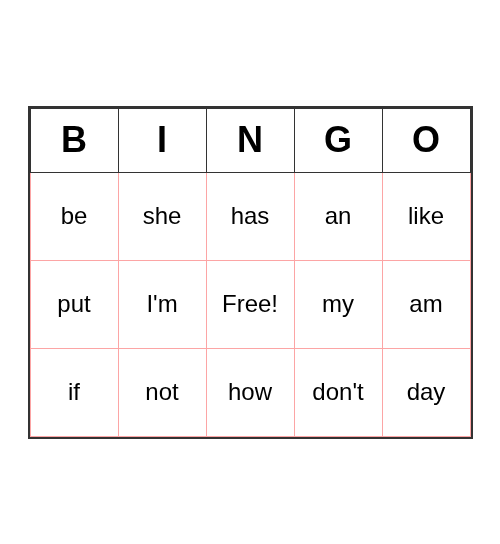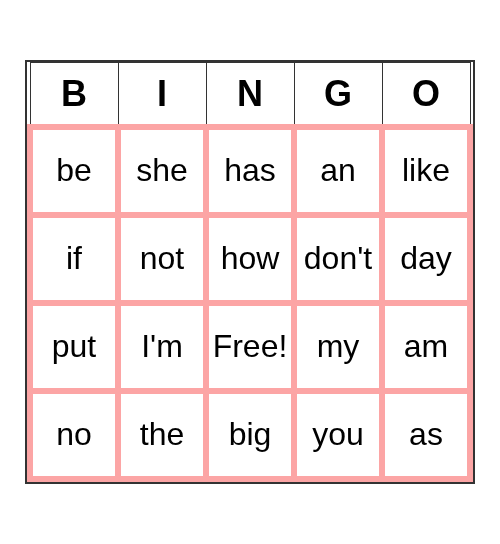--- a/index.html
+++ b/index.html
@@ -22,26 +22,26 @@
       border: 2px solid #333;
       display: inline-block;
     }
 
     .bingo-table {
       border-collapse: collapse;
     }
 
     .bingo-table td,
     .bingo-table th {
-      border: 6px solid #fca5a5;
+      border: 1px solid #fca5a5;
       width: 88px;
       height: 88px;
       text-align: center;
       vertical-align: middle;
-      font-size: 32px;
+      font-size: 24px;
     }
 
     .bingo-table th {
       font-size: 36px;
       font-weight: bold;
       height: 64px;
       border: 1px solid #333;
     }
   </style>
 </head>
@@ -60,35 +60,28 @@
     </thead>
     <tbody id="bingo-body">
     <tr>
           <td>be</td>
           <td>she</td>
           <td>has</td>
           <td>an</td>
           <td>like</td>
         </tr>
         <tr>
-          <td>if</td>
-          <td>not</td>
-          <td>how</td>
-          <td>don't</td>
-          <td>day</td>
-        </tr>
-        <tr>
           <td>put</td>
           <td>I'm</td>
           <td>Free!</td>
           <td>my</td>
           <td>am</td>
         </tr>
         <tr>
-          <td>no</td>
-          <td>the</td>
-          <td>big</td>
-          <td>you</td>
-          <td>as</td>
+          <td>if</td>
+          <td>not</td>
+          <td>how</td>
+          <td>don't</td>
+          <td>day</td>
         </tr>
       </tbody>
   </table>
 </div>
 
 </body></html>

